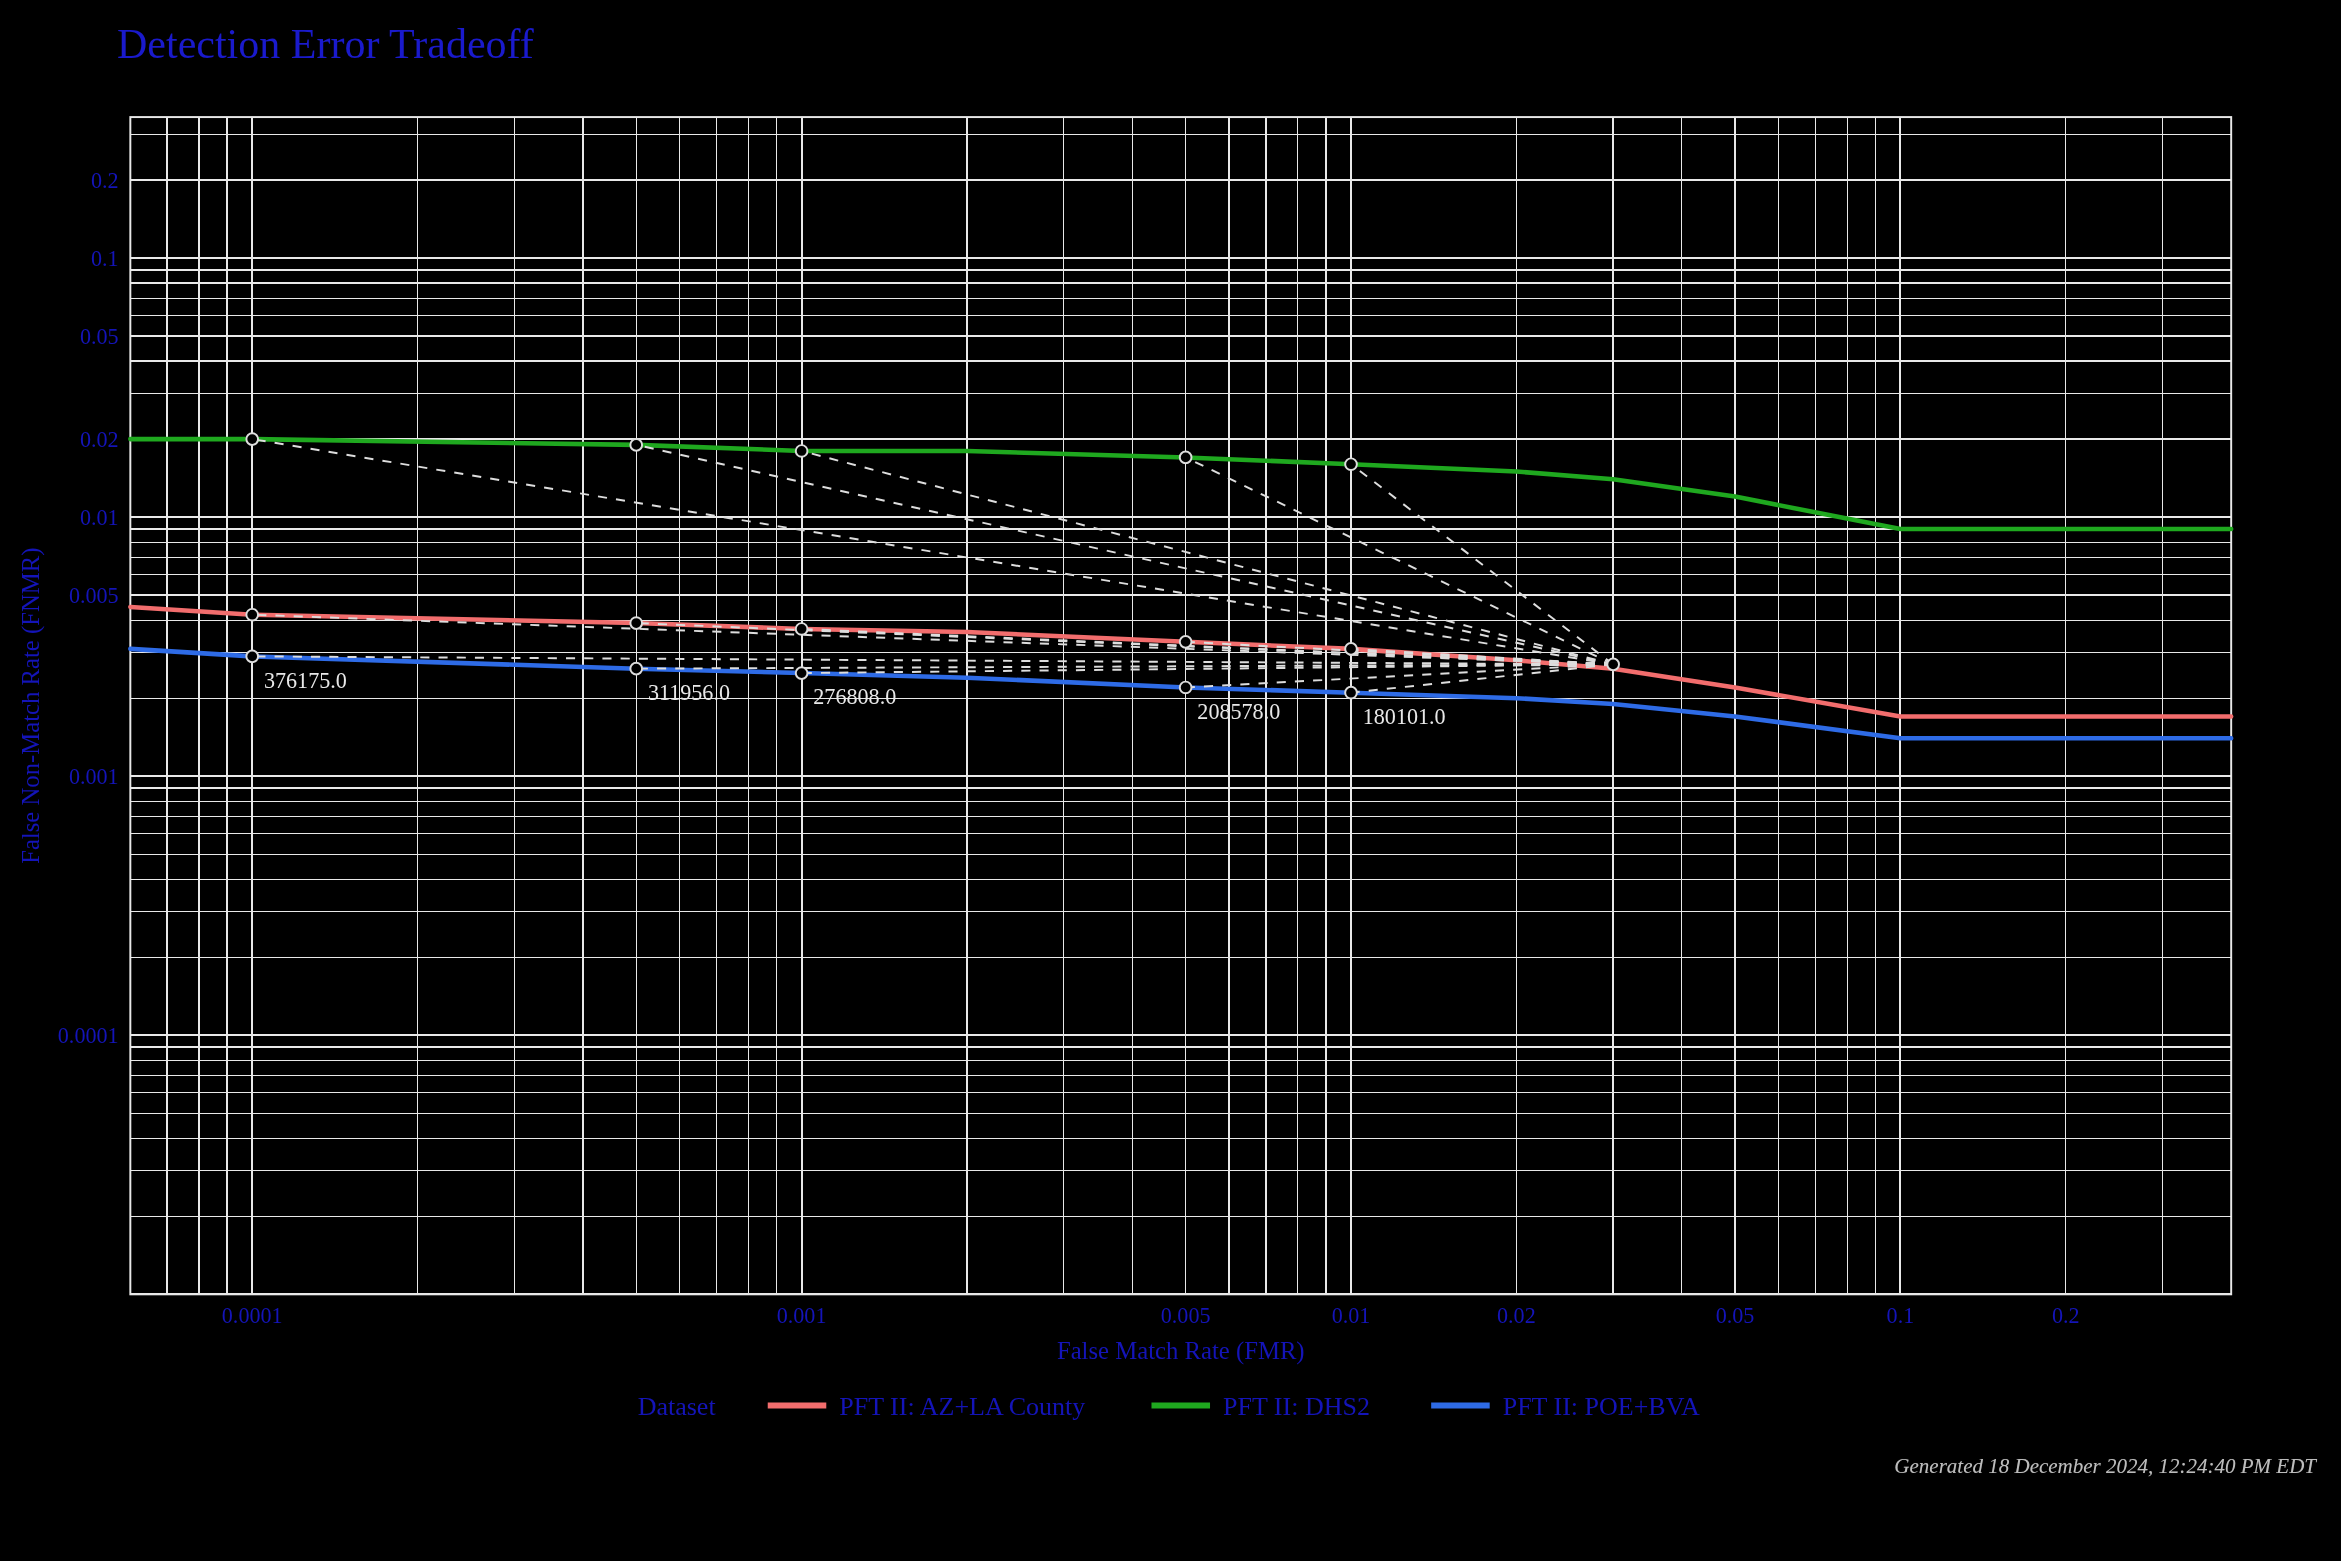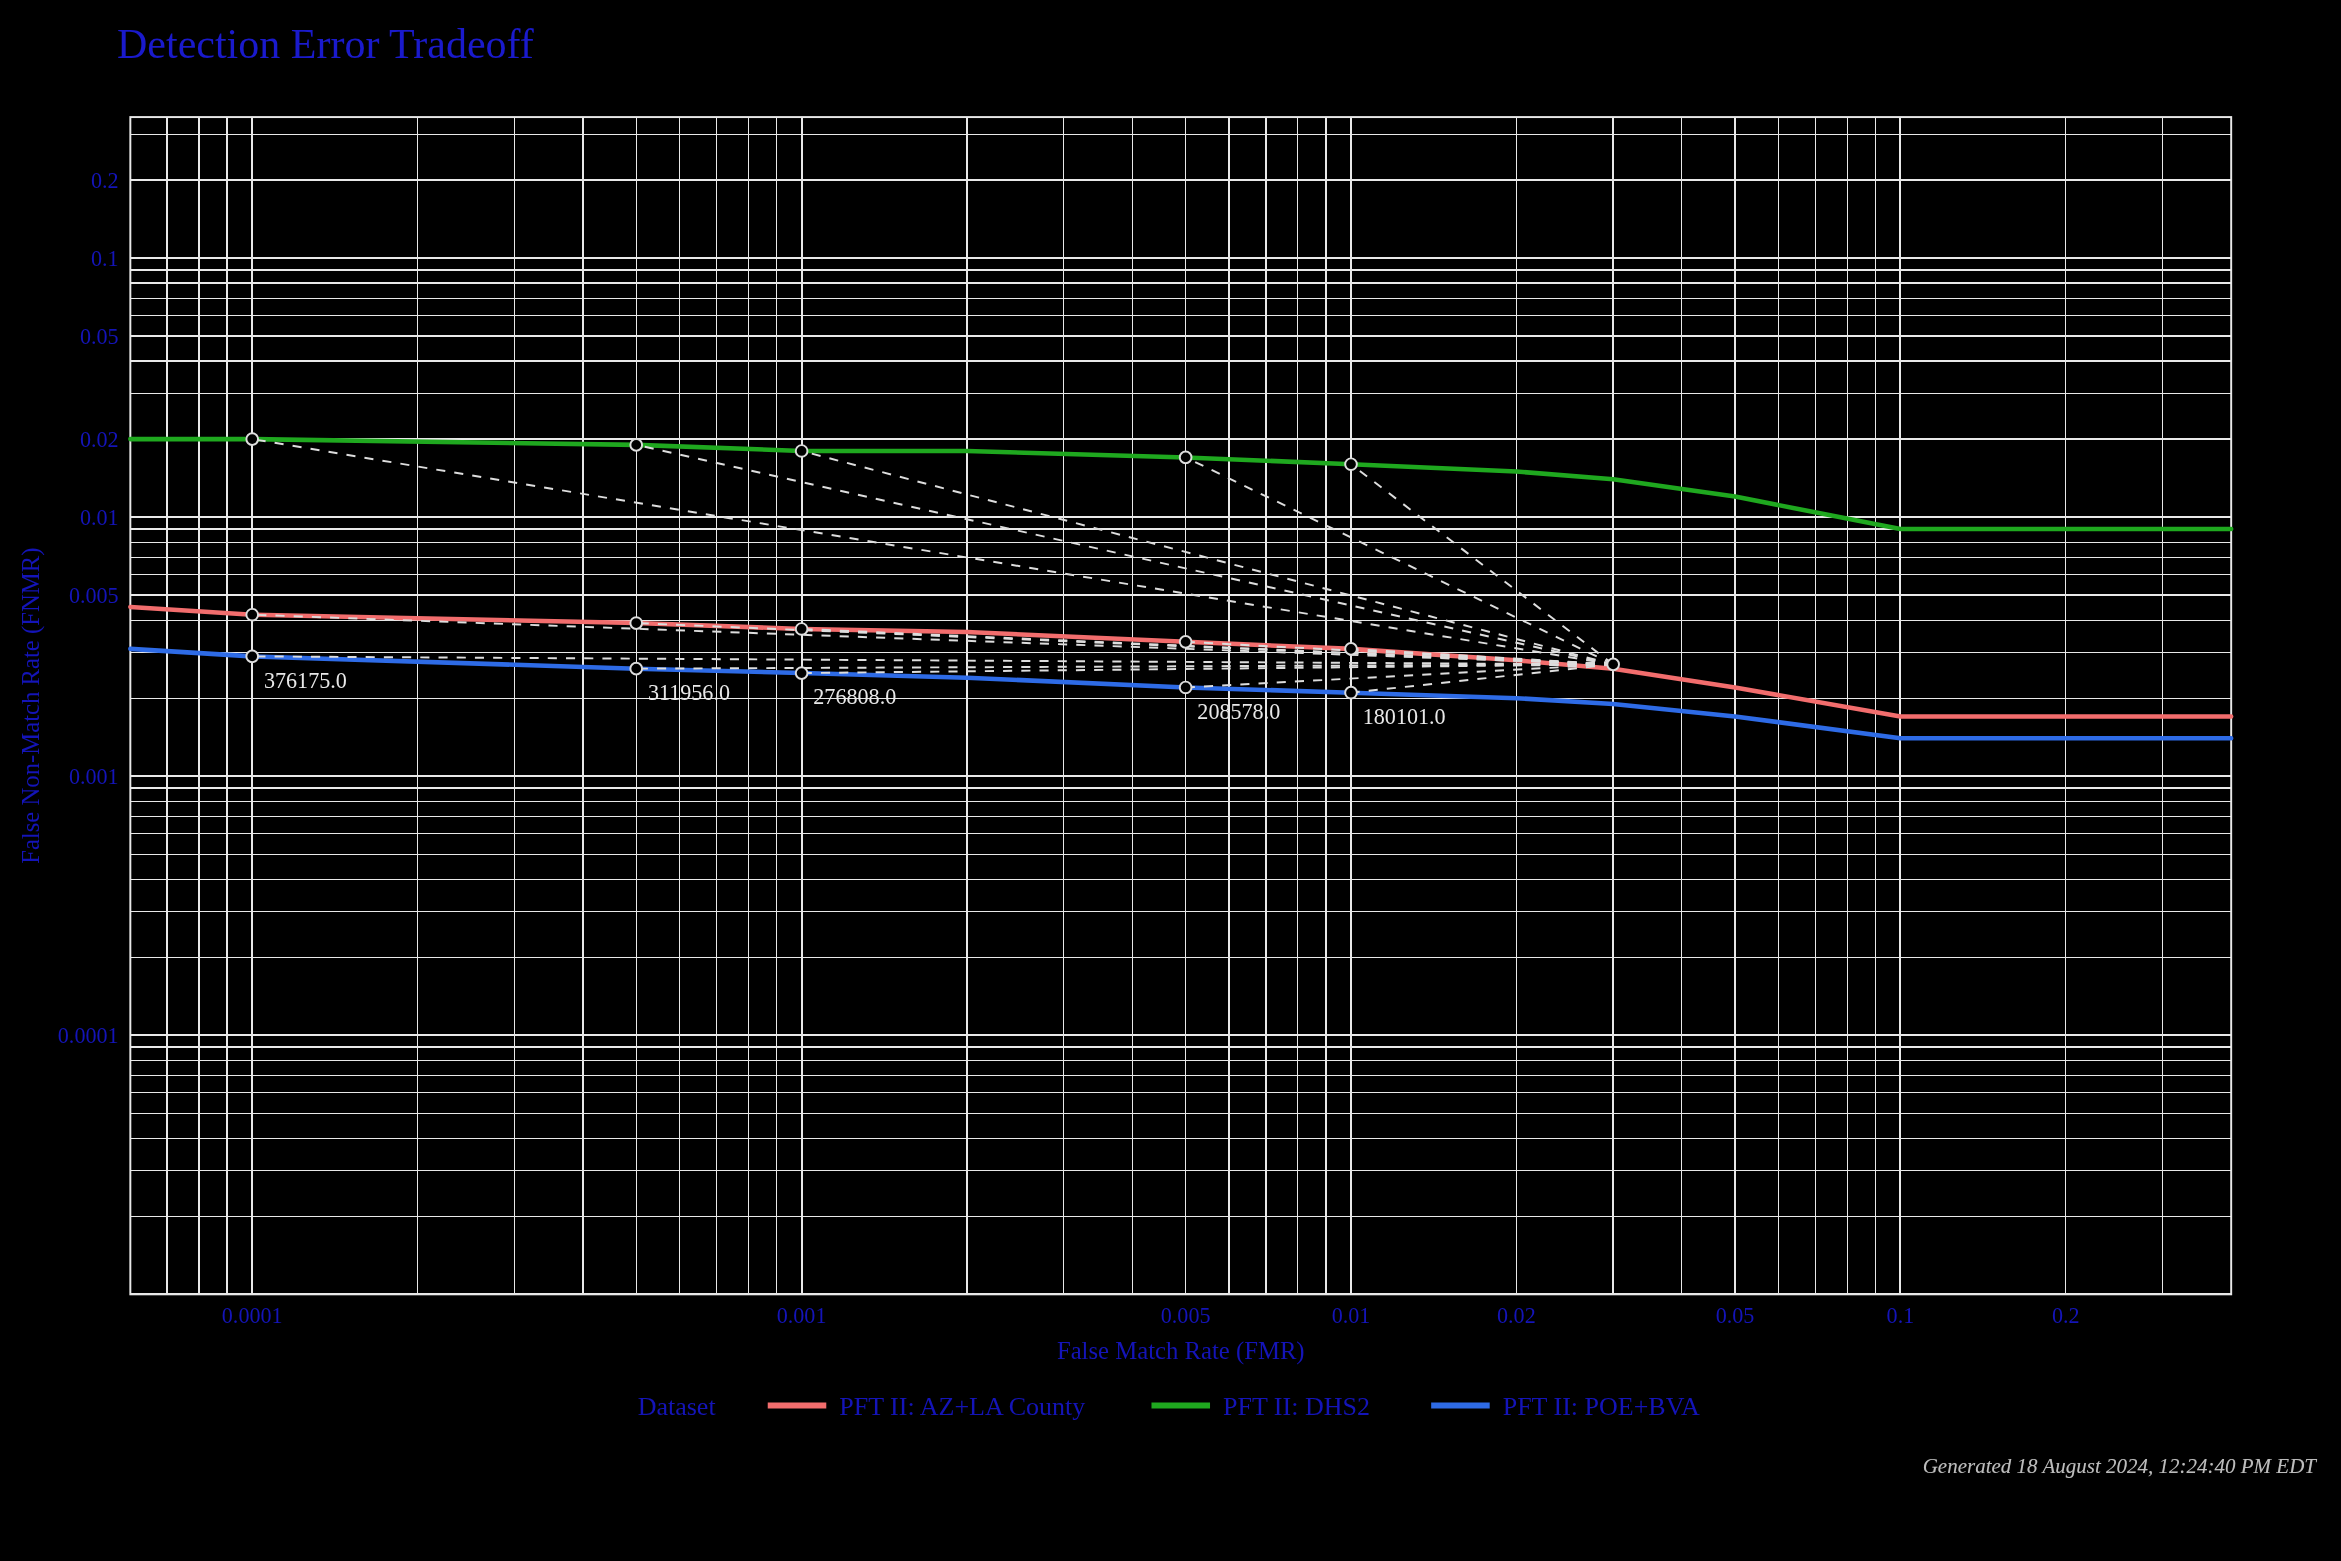--- a/index.html
+++ b/index.html
@@ -205,15 +205,15 @@
         <text x="980" y="2175" text-anchor="start" class="legendLabel">Dataset</text>
         <line x1="1180" y1="2161" x2="1270" y2="2161" stroke="#f26d6d" stroke-width="9"></line>
         <text x="1290" y="2175" text-anchor="start" class="legendLabel">PFT II: AZ+LA County</text>
         <line x1="1770" y1="2161" x2="1860" y2="2161" stroke="#1fa81f" stroke-width="9"></line>
         <text x="1880" y="2175" text-anchor="start" class="legendLabel">PFT II: DHS2</text>
         <line x1="2200" y1="2161" x2="2290" y2="2161" stroke="#2e6be6" stroke-width="9"></line>
         <text x="2310" y="2175" text-anchor="start" class="legendLabel">PFT II: POE+BVA</text>
       </g>
     </svg>
 
-  <div class="footnote footnote-visible">Generated 18 August 2024, 12:24:40 PM EDT</div>
+  <div class="footnote footnote-visible">Generated 18 December 2024, 12:24:40 PM EDT</div>
 </div>
 
 
 </body></html>

